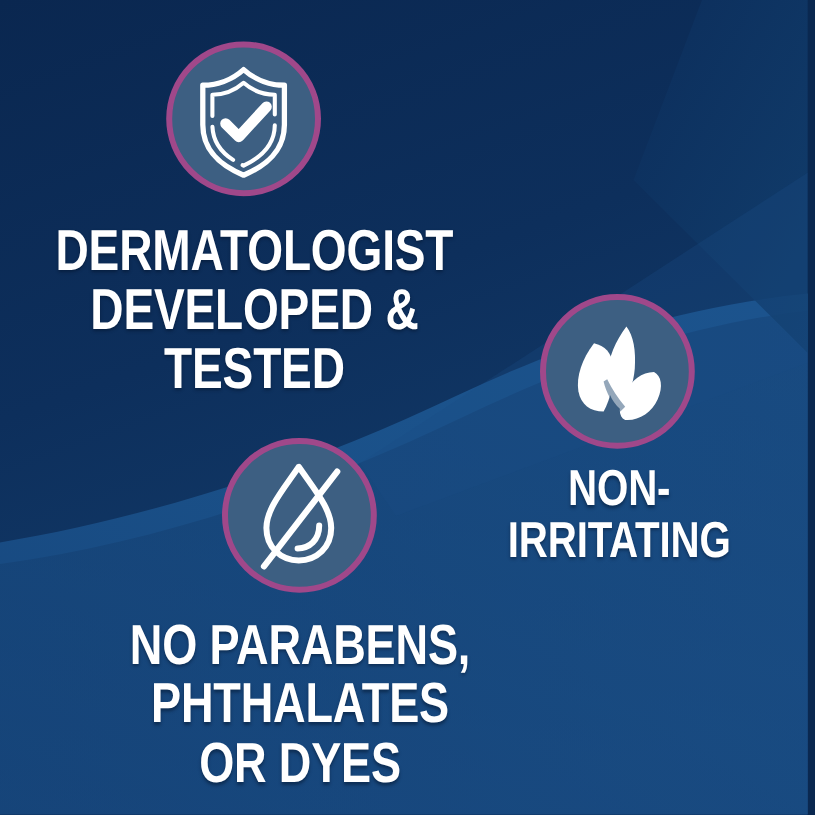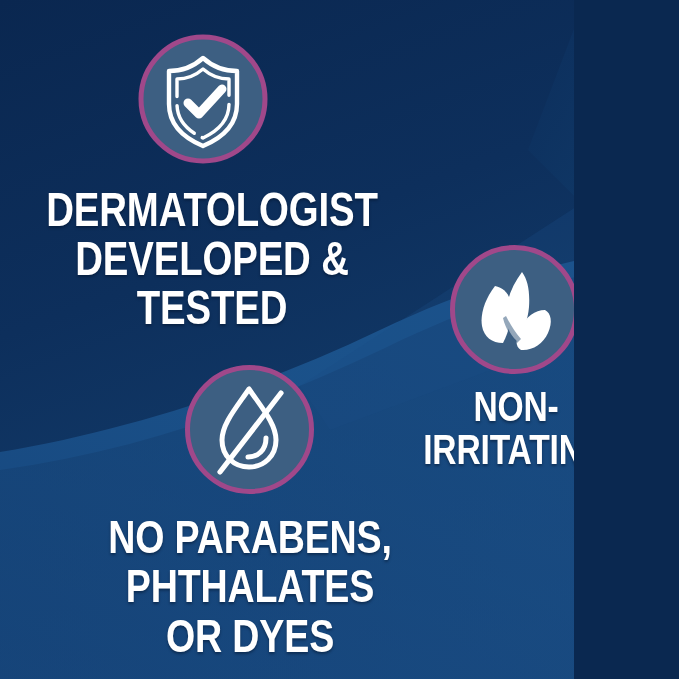--- a/index.html
+++ b/index.html
@@ -2,21 +2,21 @@
 <html><head>
 <meta charset="utf-8">
 <style>
   html, body {
     margin: 0;
     padding: 0;
     background: #0a2850;
   }
   #poster {
     position: relative;
-    width: 574px;
+    width: 673px;
     height: 679px;
     overflow: hidden;
     background: #0b2a54;
     font-family: "Liberation Sans", sans-serif;
     user-select: none;
   }
   
   .bg-base {
     position: absolute;
     inset: 0;

